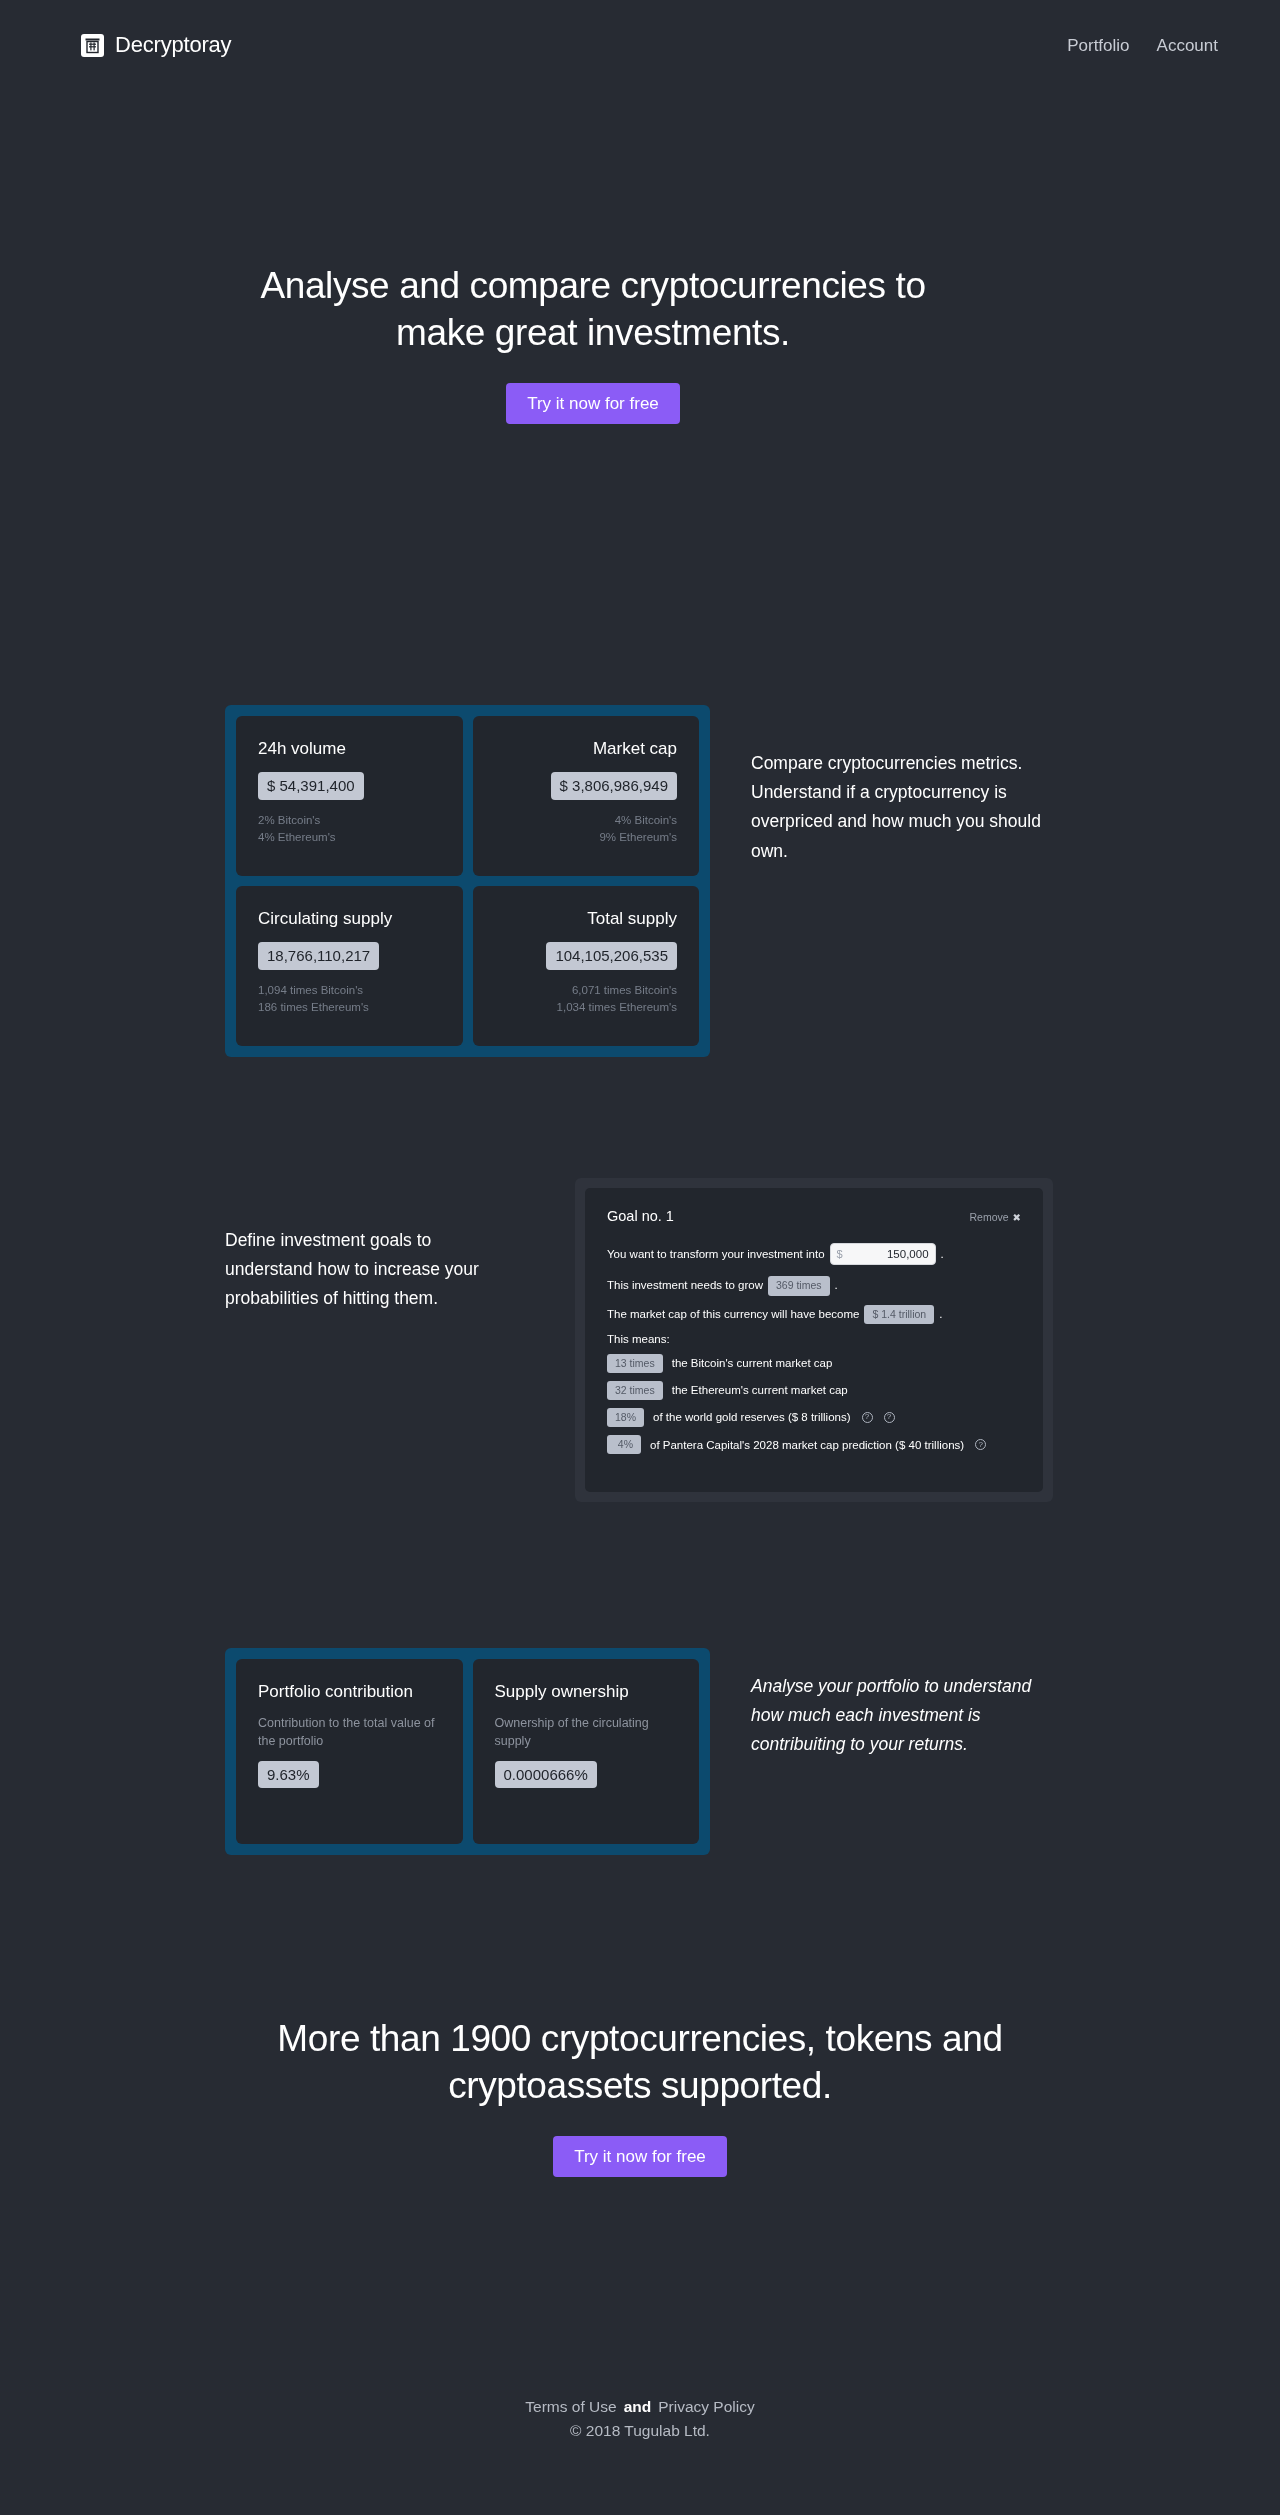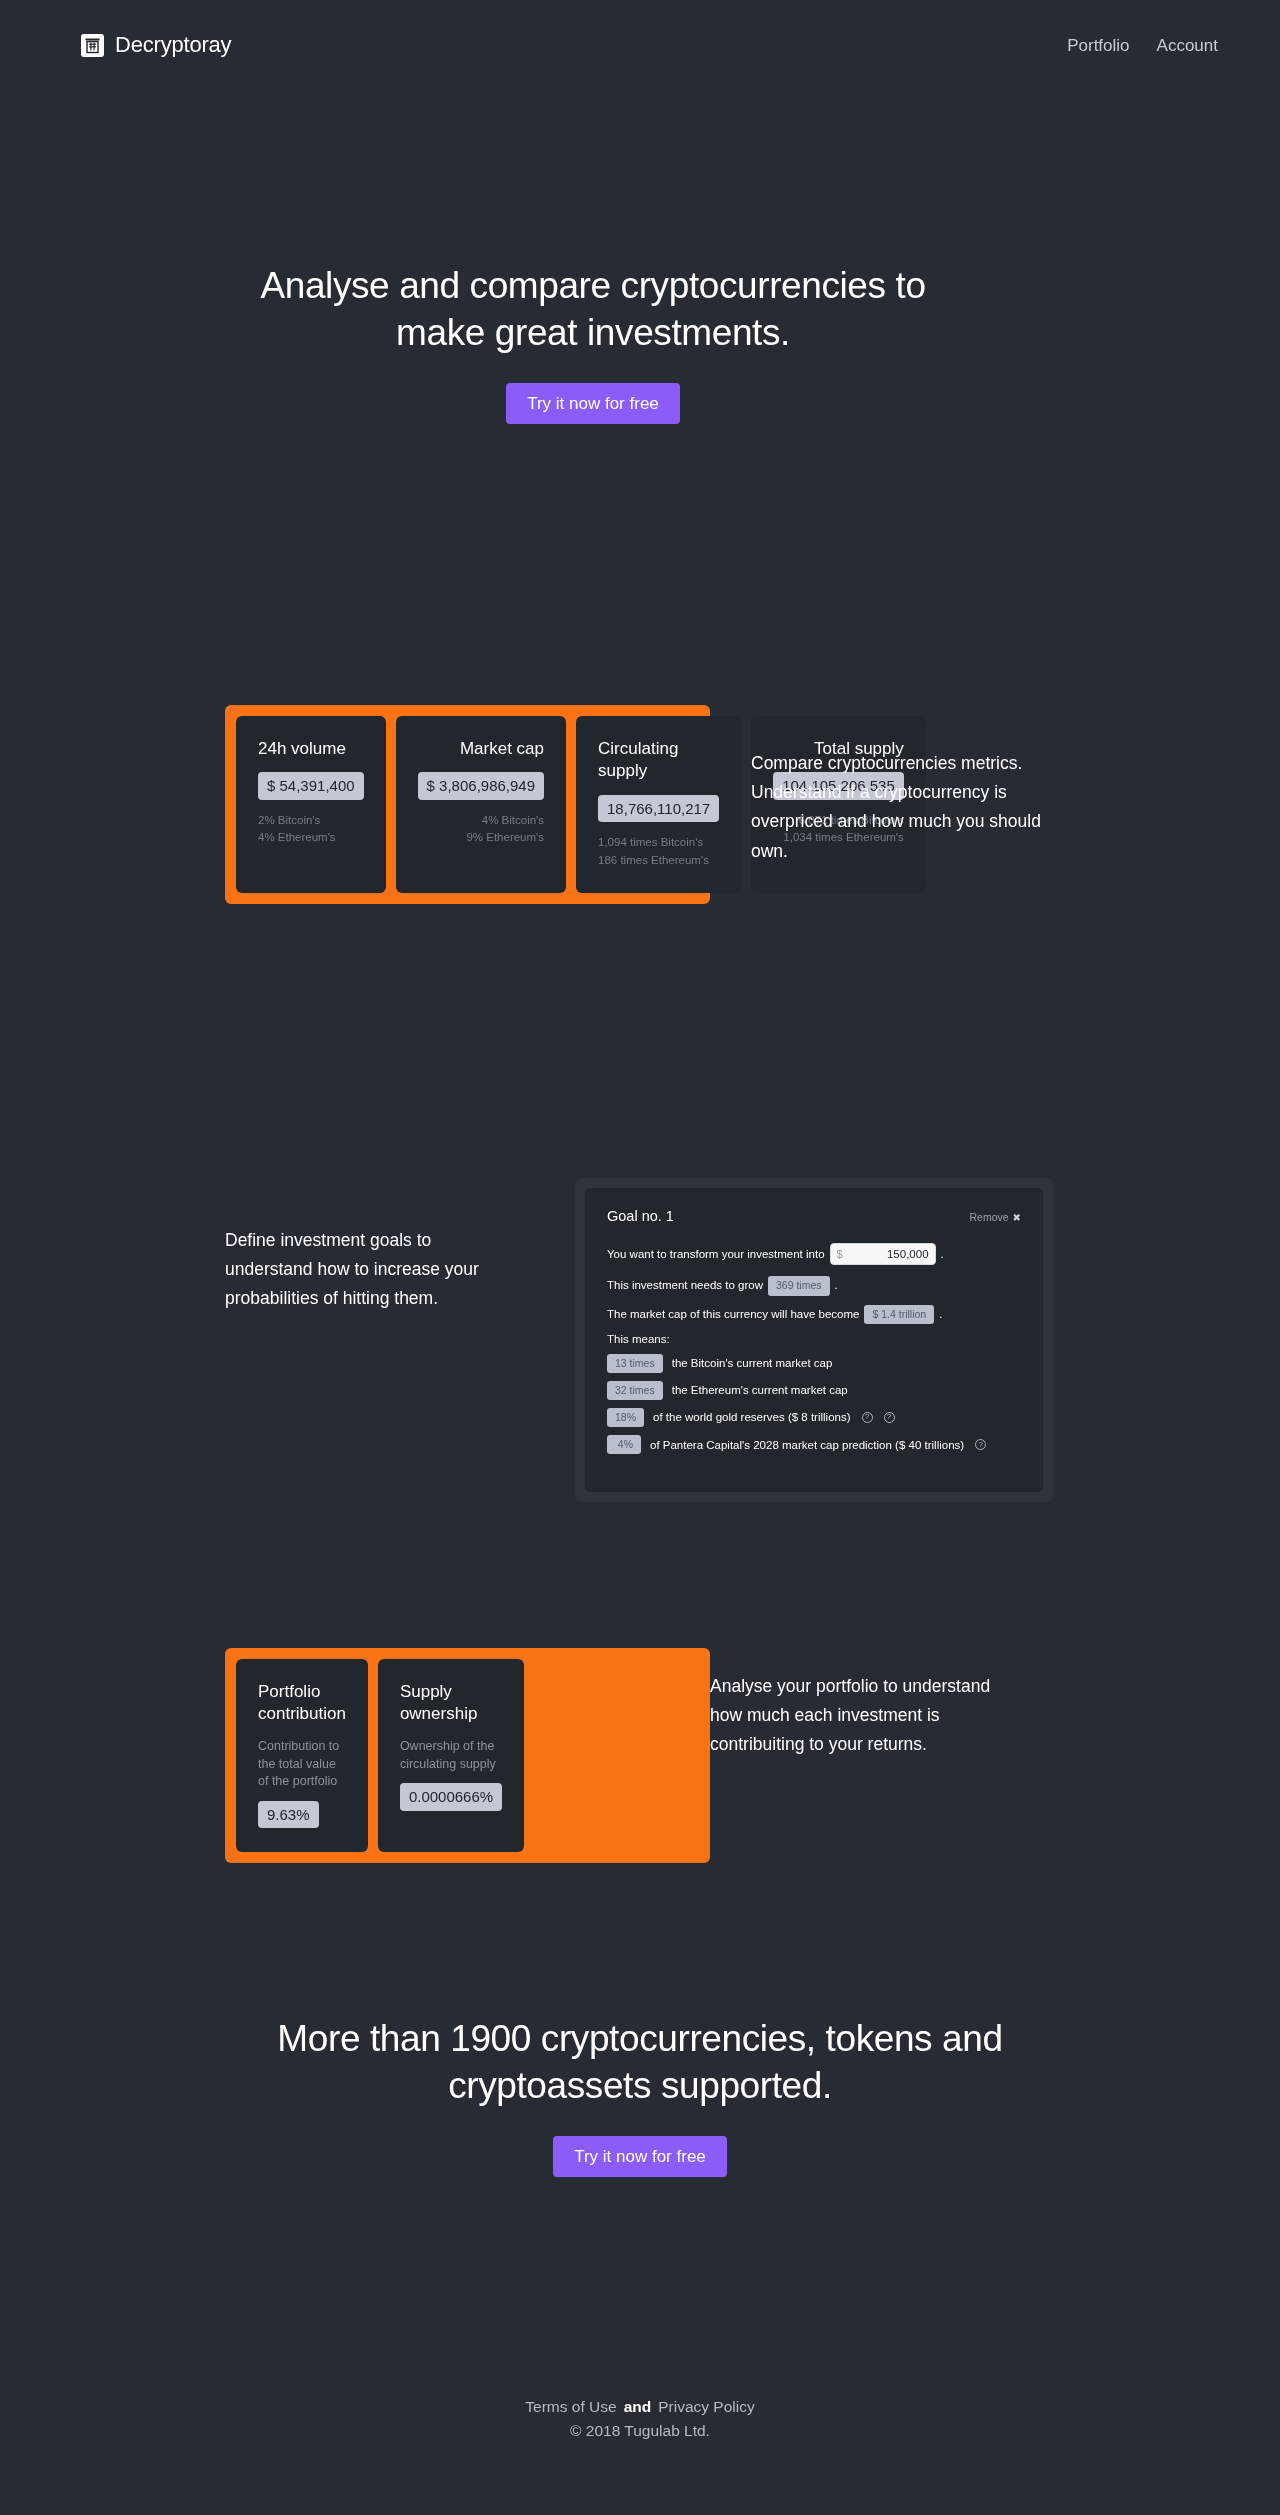--- a/index.html
+++ b/index.html
@@ -119,25 +119,25 @@
   .feature-copy {
     color: #ffffff;
     font-size: 17.5px;
     line-height: 1.67;
     width: 310px;
     font-weight: 400;
   }
 
   
   .card-wrap {
-    background: #f97316;
+    background: #0c4a6e;
     border-radius: 6px;
     padding: 11px;
     display: grid;
-    grid-template-columns: 1fr 1fr 1fr 1fr;
+    grid-template-columns: 1fr 1fr;
     gap: 10px;
   }
 
   .metric-card {
     background: #22262d;
     border-radius: 6px;
     padding: 22px 22px 24px 22px;
     min-height: 160px;
     display: flex;
     flex-direction: column;
@@ -467,21 +467,21 @@
         <div><span class="pill">9.63%</span></div>
       </div>
 
       <div class="metric-card" style="min-height:185px;">
         <div class="metric-title">Supply ownership</div>
         <div class="metric-sub">Ownership of the circulating supply</div>
         <div><span class="pill">0.0000666%</span></div>
       </div>
 
     </div>
-    <p class="feature-copy" style="margin-top:24px;">Analyse your portfolio to understand how much each investment is contribuiting to your returns.</p>
+    <p class="feature-copy" style="margin-left:41px;margin-top:24px;font-style:italic;">Analyse your portfolio to understand how much each investment is contribuiting to your returns.</p>
   </section>
 
   <section class="bottom-cta">
     <h2 class="hero-title">More than 1900 cryptocurrencies, tokens and cryptoassets supported.</h2>
     <button class="cta-button">Try it now for free</button>
   </section>
 
   <footer class="site-footer">
     <div class="footer-links">
       <a href="#">Terms of Use</a><span class="and">and</span><a href="#">Privacy Policy</a>

